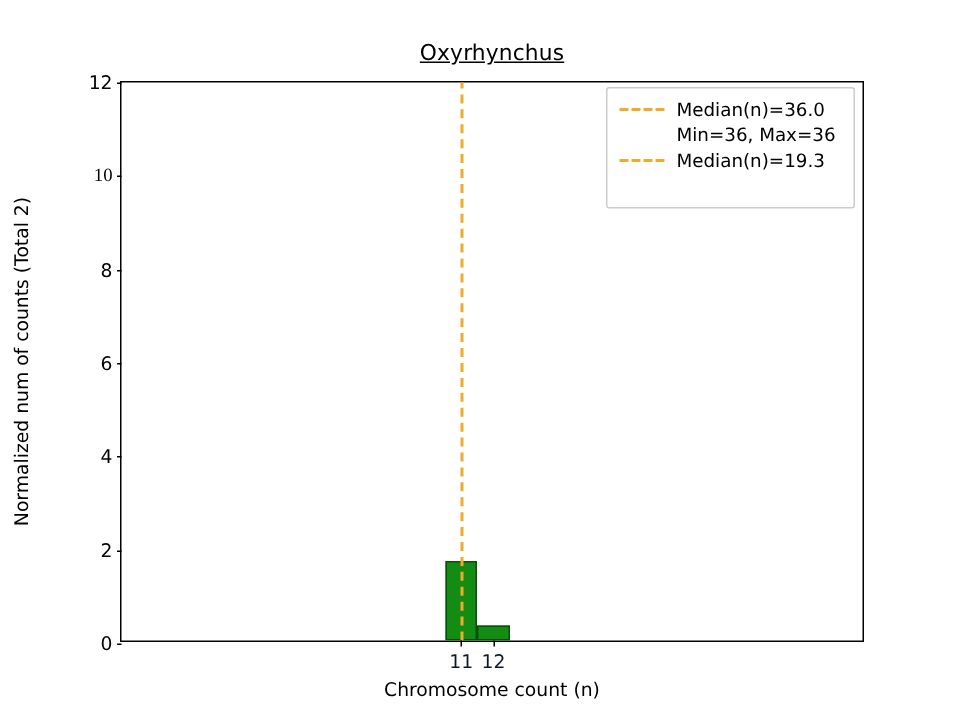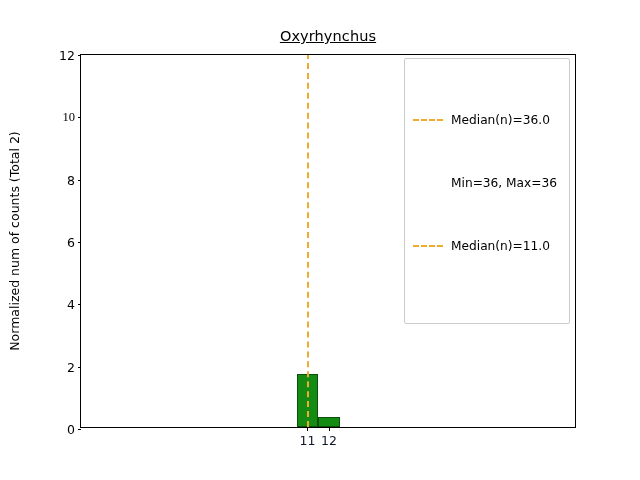--- a/index.html
+++ b/index.html
@@ -135,21 +135,20 @@
     box-sizing: border-box;
     border: 1px solid #cccccc;
     border-radius: 2px;
     background: #ffffff;
     padding: 6px 8px 6px 8px;
   }
   .legend-entry {
     display: flex;
     align-items: flex-start;
     margin-bottom: 1px;
-    margin-top: 47px;
   }
   .legend-swatch {
     flex: 0 0 auto;
     width: 30px;
     height: 14px;
     position: relative;
     margin-right: 8px;
     margin-top: 1px;
   }
   .legend-swatch i {
@@ -197,36 +196,37 @@
       <div class="ytick-mark" style="top: 62.3333px;"></div>
       <div class="ytick-label" style="top: 62.3333px; font-family: Liberation Serif, serif;">10</div>
       <div class="ytick-mark" style="top: 0px;"></div>
       <div class="ytick-label" style="top: 0px;">12</div>
       <div class="xtick-mark" style="left: 226.435px;"></div>
       <div class="xtick-label" style="left: 226.435px;">11</div>
       <div class="xtick-mark" style="left: 248px;"></div>
       <div class="xtick-label" style="left: 248px;">12</div>
     </div>
 
+  <div id="xlabel">Chromosome count (n)</div>
 
   <div id="legend">
       <div class="legend-entry">
         <span class="legend-swatch">
           <i style="border-top-color: rgb(239, 171, 46);"></i>
         </span>
         <span class="legend-text">Median(n)=36.0</span>
       </div>
       <div class="legend-entry">
         <span class="legend-swatch blank"></span>
         <span class="legend-text">Min=36, Max=36</span>
       </div>
       <div class="legend-entry">
         <span class="legend-swatch">
           <i style="border-top-color: rgb(239, 171, 46);"></i>
         </span>
-        <span class="legend-text">Median(n)=11.0</span>
+        <span class="legend-text">Median(n)=19.3</span>
       </div>
       <div class="legend-entry">
         <span class="legend-swatch blank"></span>
       </div>
     </div>
 
 </div>
 
 </body></html>

